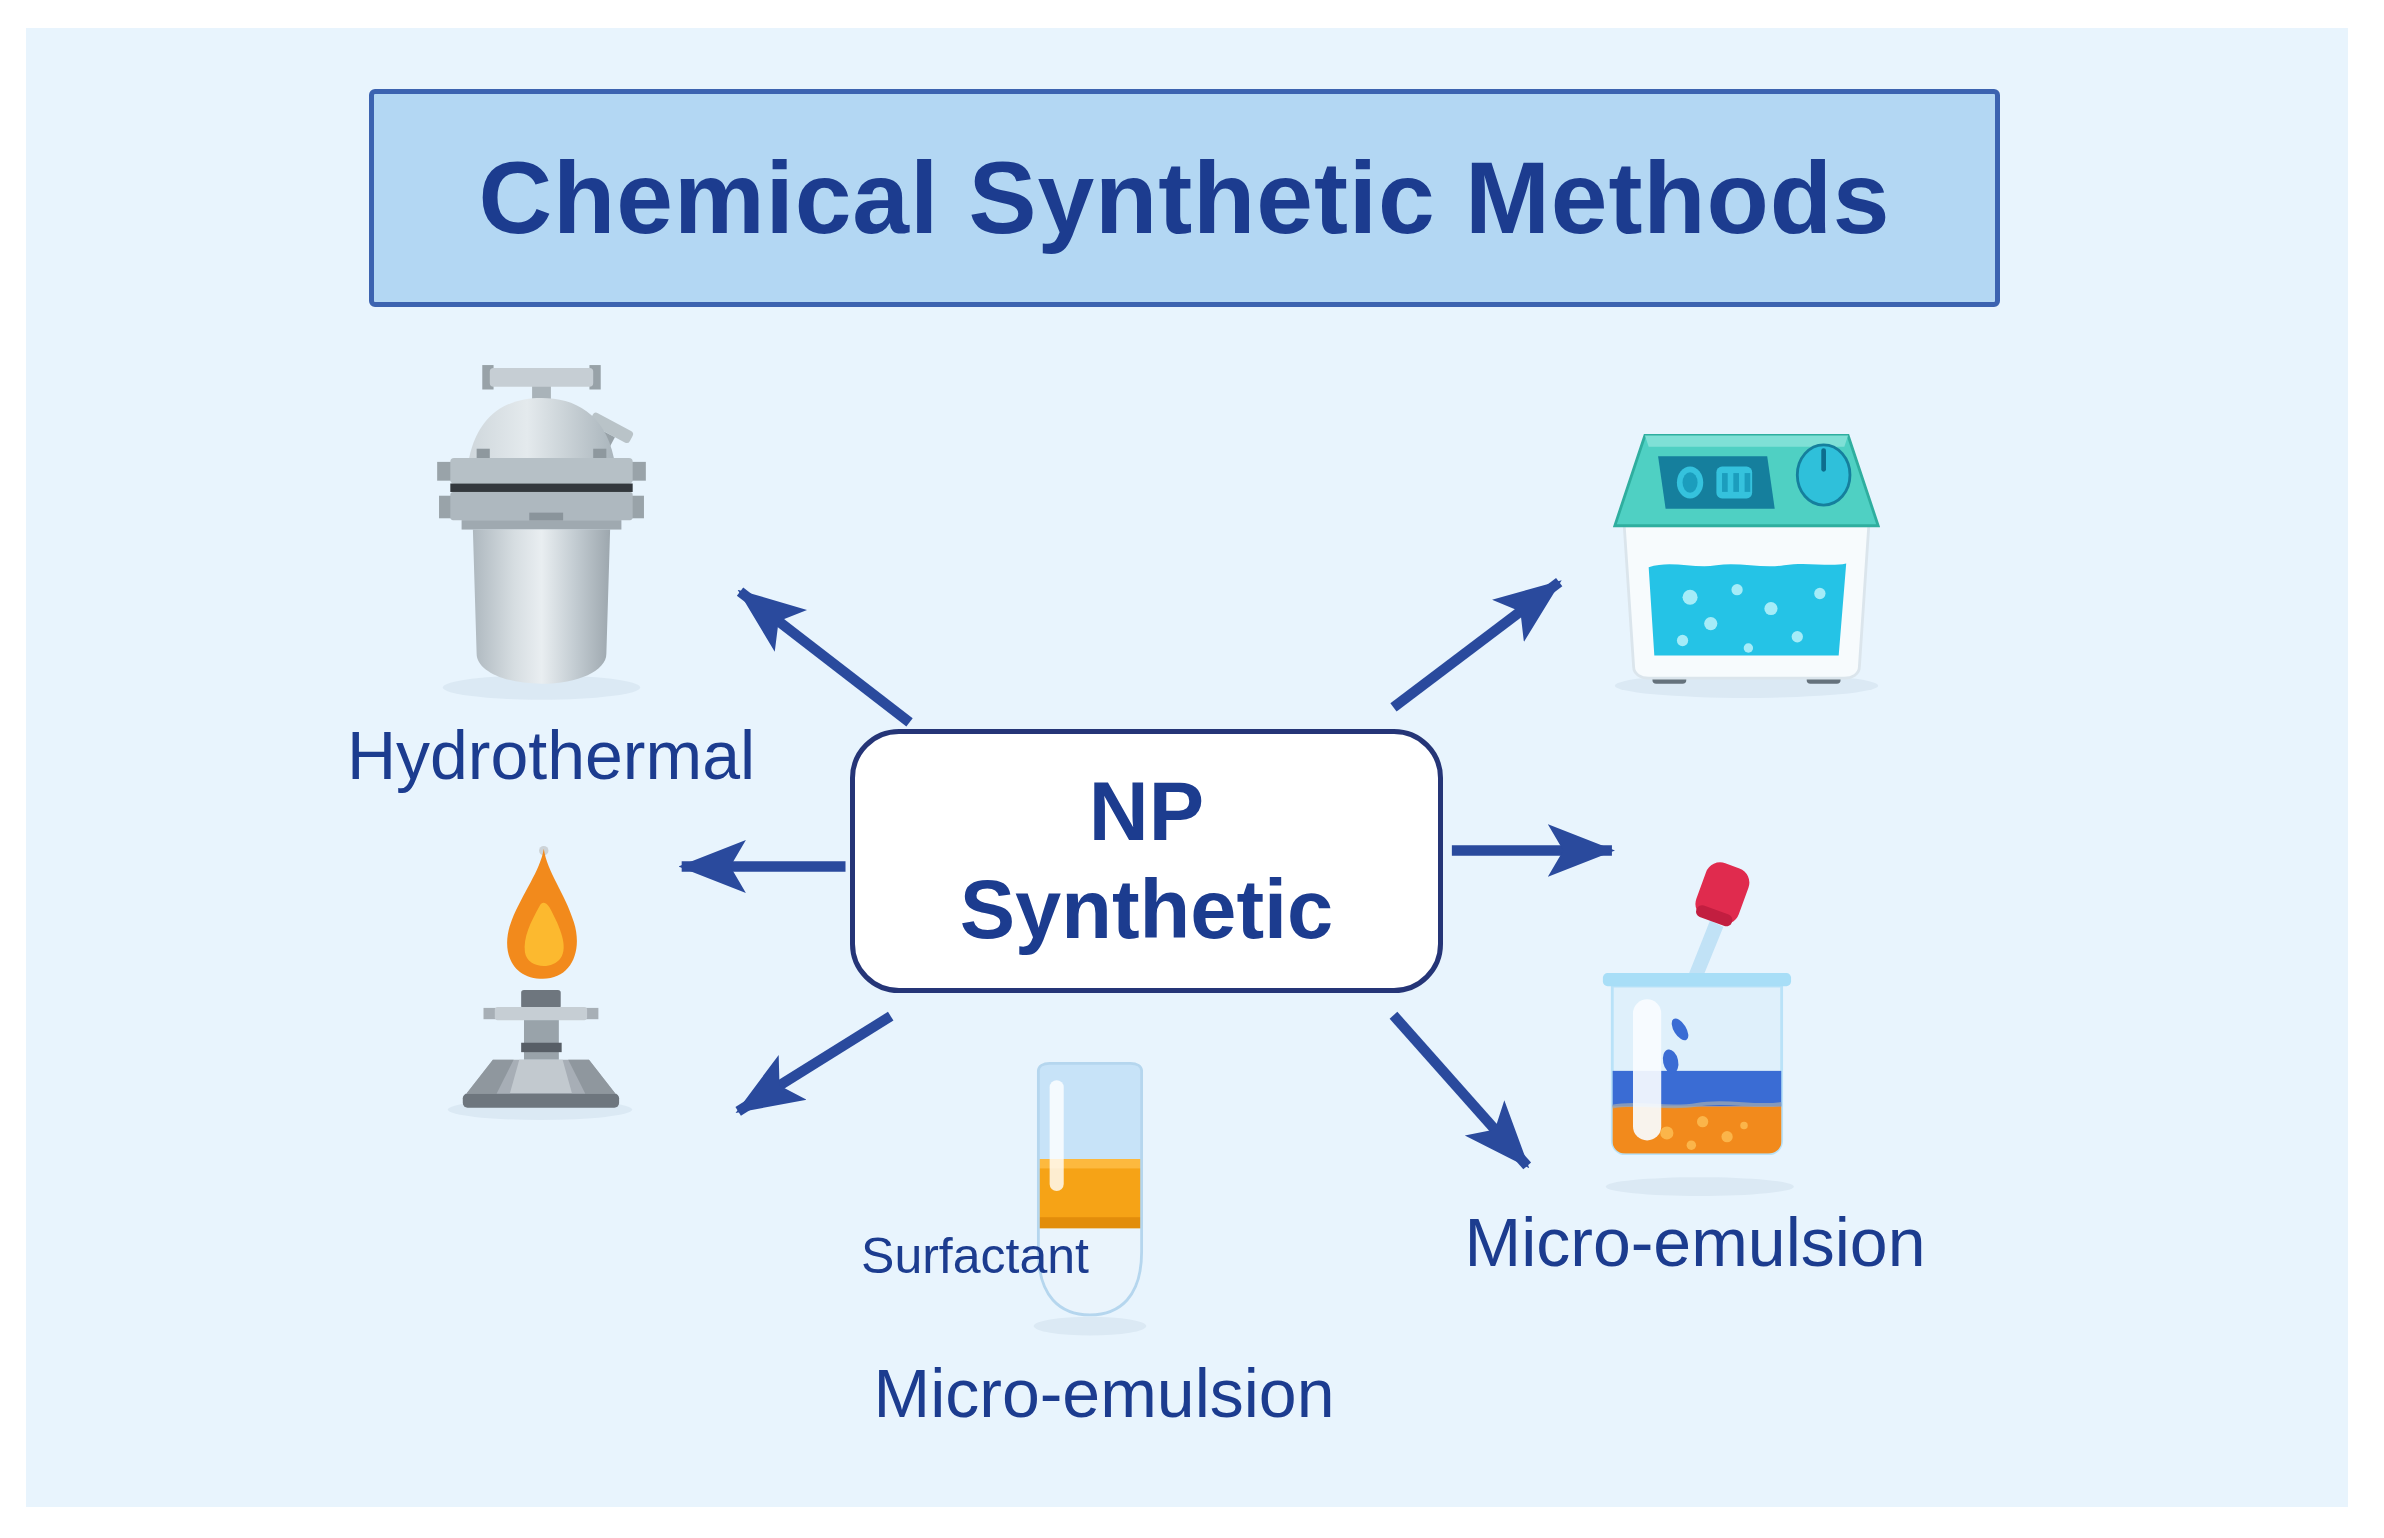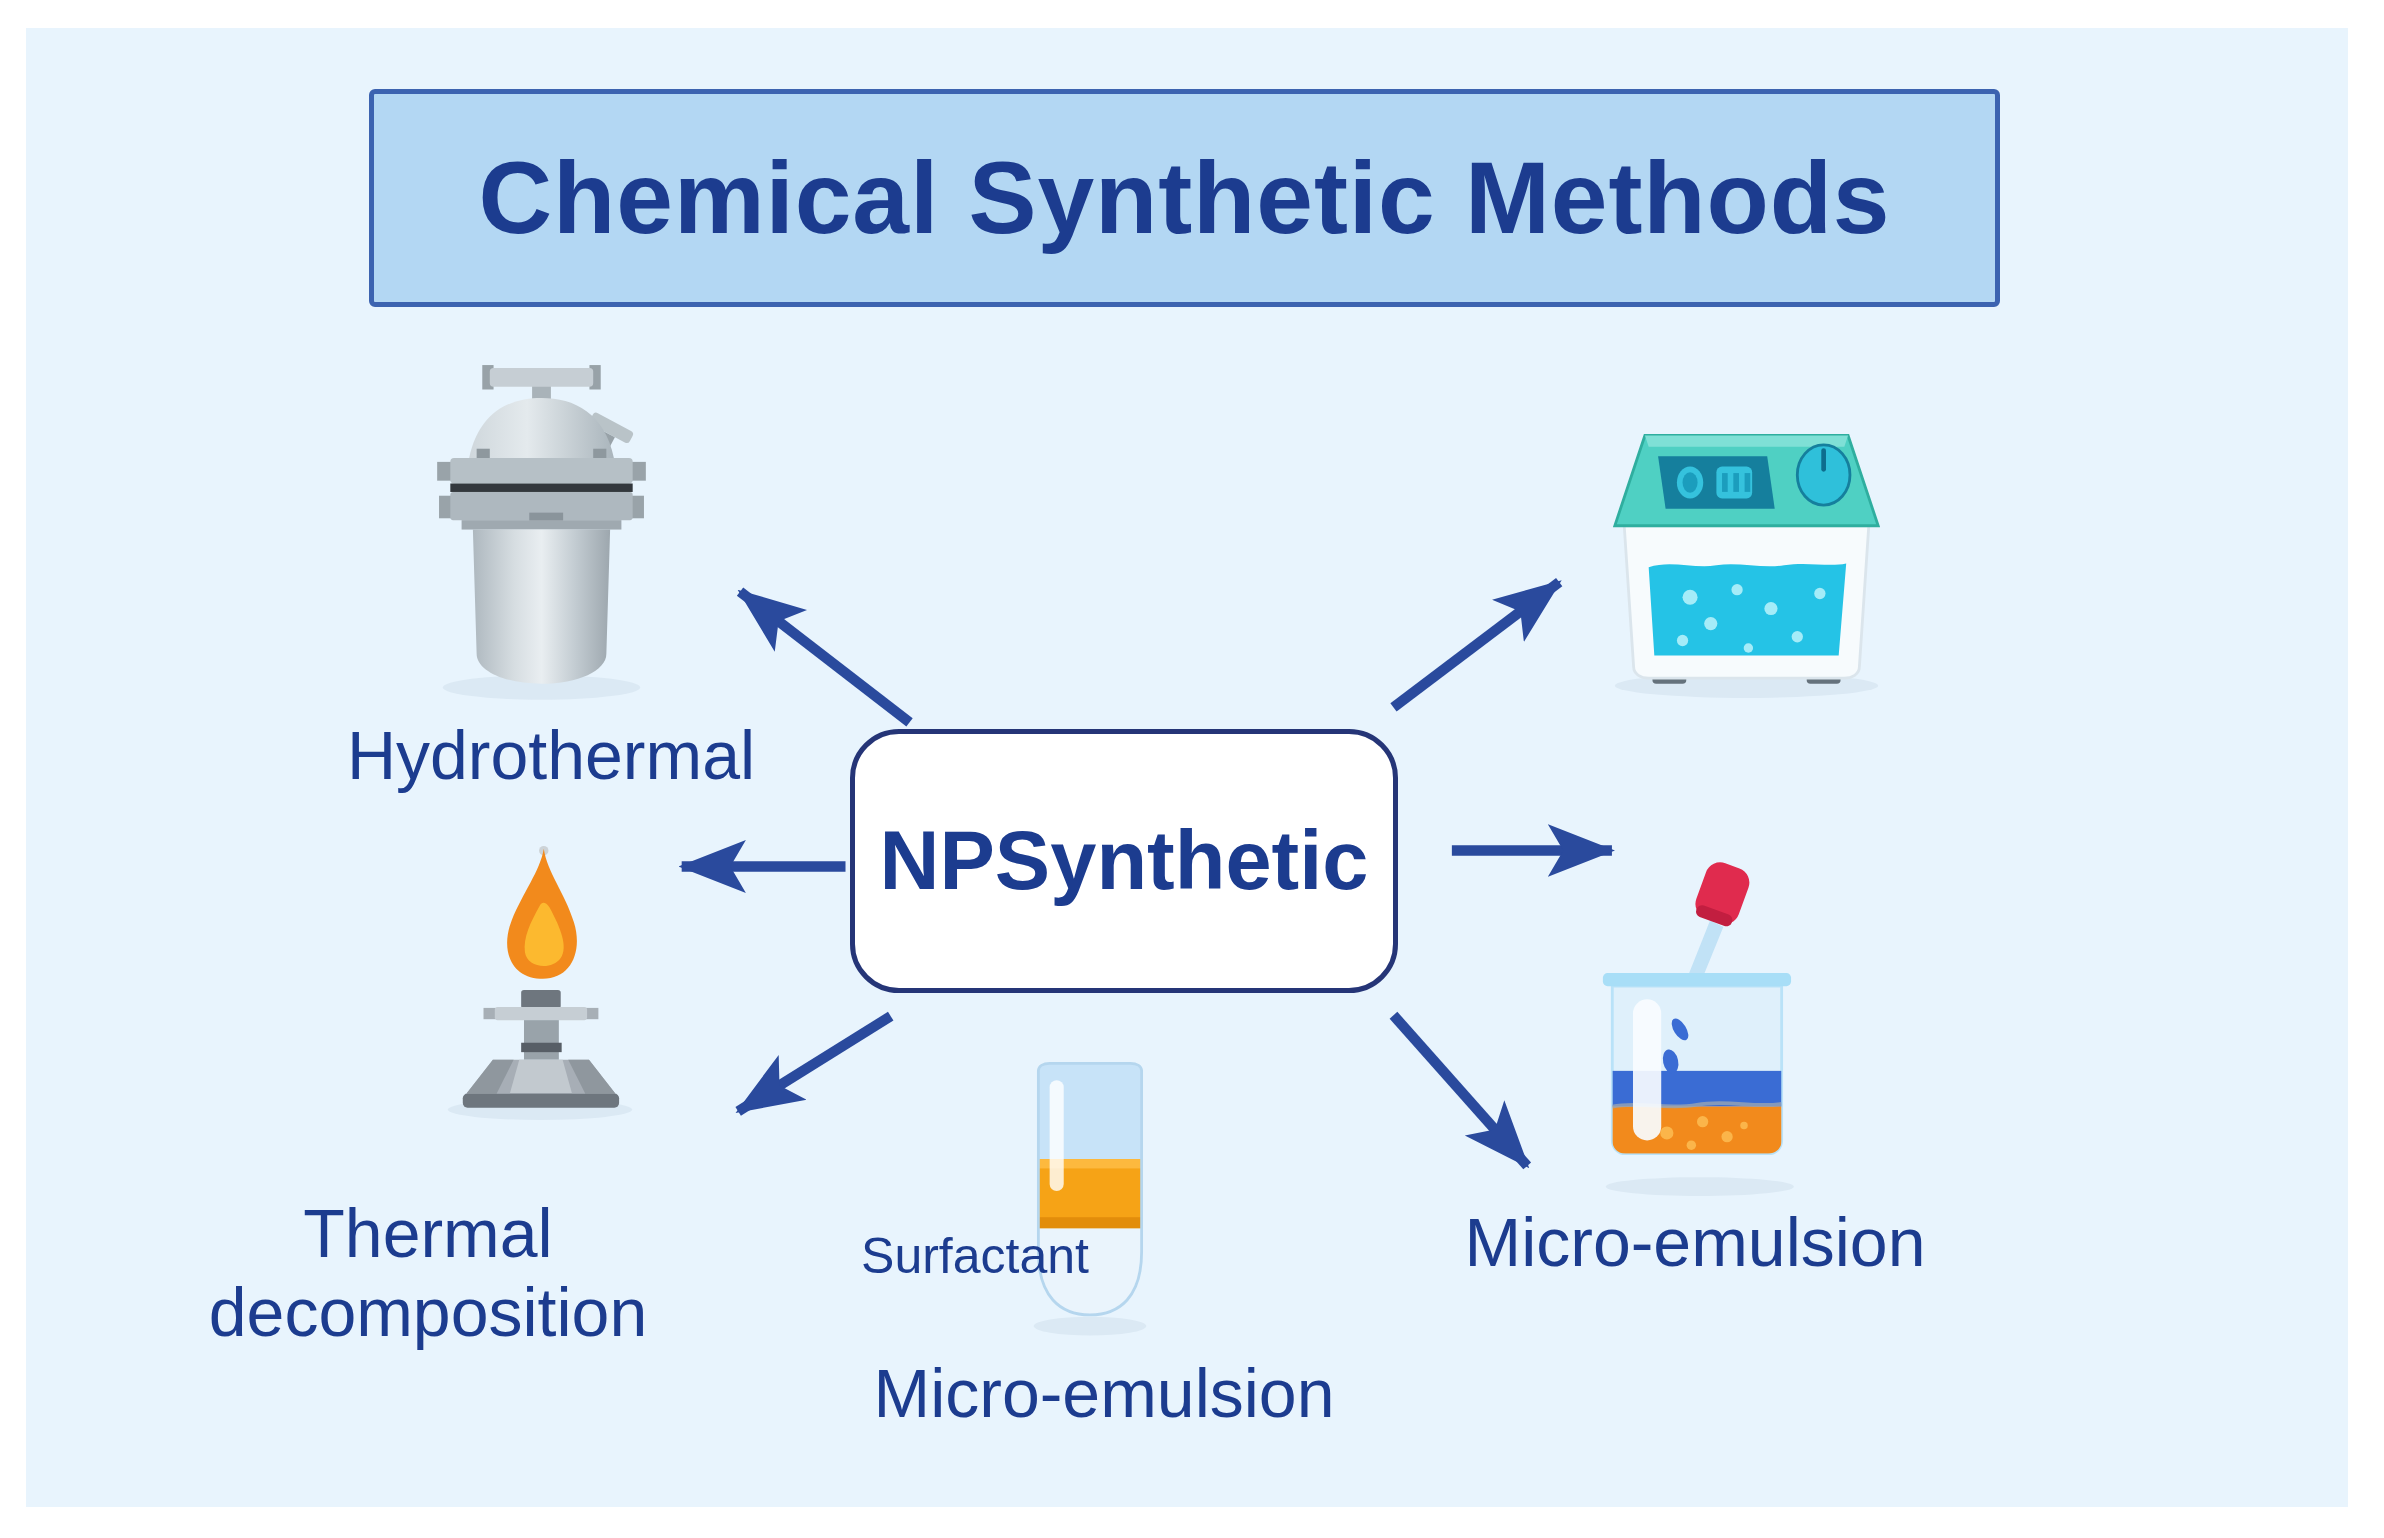--- a/index.html
+++ b/index.html
@@ -20,26 +20,26 @@
     border:5.6px solid var(--title-border,#3c63b0);
     border-radius:6px;
     box-sizing:border-box;
     display:flex;align-items:center;justify-content:center;
   }
   .title-box span{
     color:var(--navy,#1c3c8f);
     font-size:102px;font-weight:bold;letter-spacing:0.9px;white-space:nowrap;
   }
   .np-box{
-    position:absolute;left:850px;top:729px;width:548px;height:264px;
+    position:absolute;left:850px;top:729px;width:593px;height:264px;
     background:var(--node-fill,#ffffff);
     border:5.6px solid var(--node-border,#253577);
     border-radius:49px;
     box-sizing:border-box;
-    display:flex;align-items:center;justify-content:center;
+    display:flex;flex-direction:column;align-items:center;justify-content:center;
   }
   .np-box span{
     color:var(--navy,#1c3c8f);
     font-size:83px;font-weight:bold;line-height:98px;white-space:nowrap;
   }
   .label{
     position:absolute;transform:translateX(-50%);
     color:var(--navy,#1c3c8f);
     font-size:68px;font-weight:normal;text-align:center;white-space:nowrap;
     line-height:79px;
@@ -209,21 +209,17 @@
     </g>
     <rect x="34" y="146" width="30" height="150" rx="15" fill="#f8fcff" opacity="0.92"></rect>
     <g fill="var(--royal,#3a6cd4)">
       <ellipse cx="84" cy="178" rx="6.5" ry="13" transform="rotate(-32 84 178)"></ellipse>
       <ellipse cx="74" cy="212" rx="8" ry="13" transform="rotate(-12 74 212)"></ellipse>
     </g>
     <rect x="2" y="118" width="200" height="14" rx="5" fill="#a8def7"></rect>
   </svg>
 
   <div class="label" style="left:551px;top:716px;">Hydrothermal</div>
-  <div class="label" style="left:428px;top:1194px;">
-    <div>Thermal</div>
-    <div>decomposition</div>
-  </div>
   <div class="label small" style="left:975px;top:1232px;">Surfactant</div>
   <div class="label" style="left:1104px;top:1354px;">Micro-emulsion</div>
   <div class="label" style="left:1695px;top:1203px;">Micro-emulsion</div>
 </div>
 
 
 </body></html>

